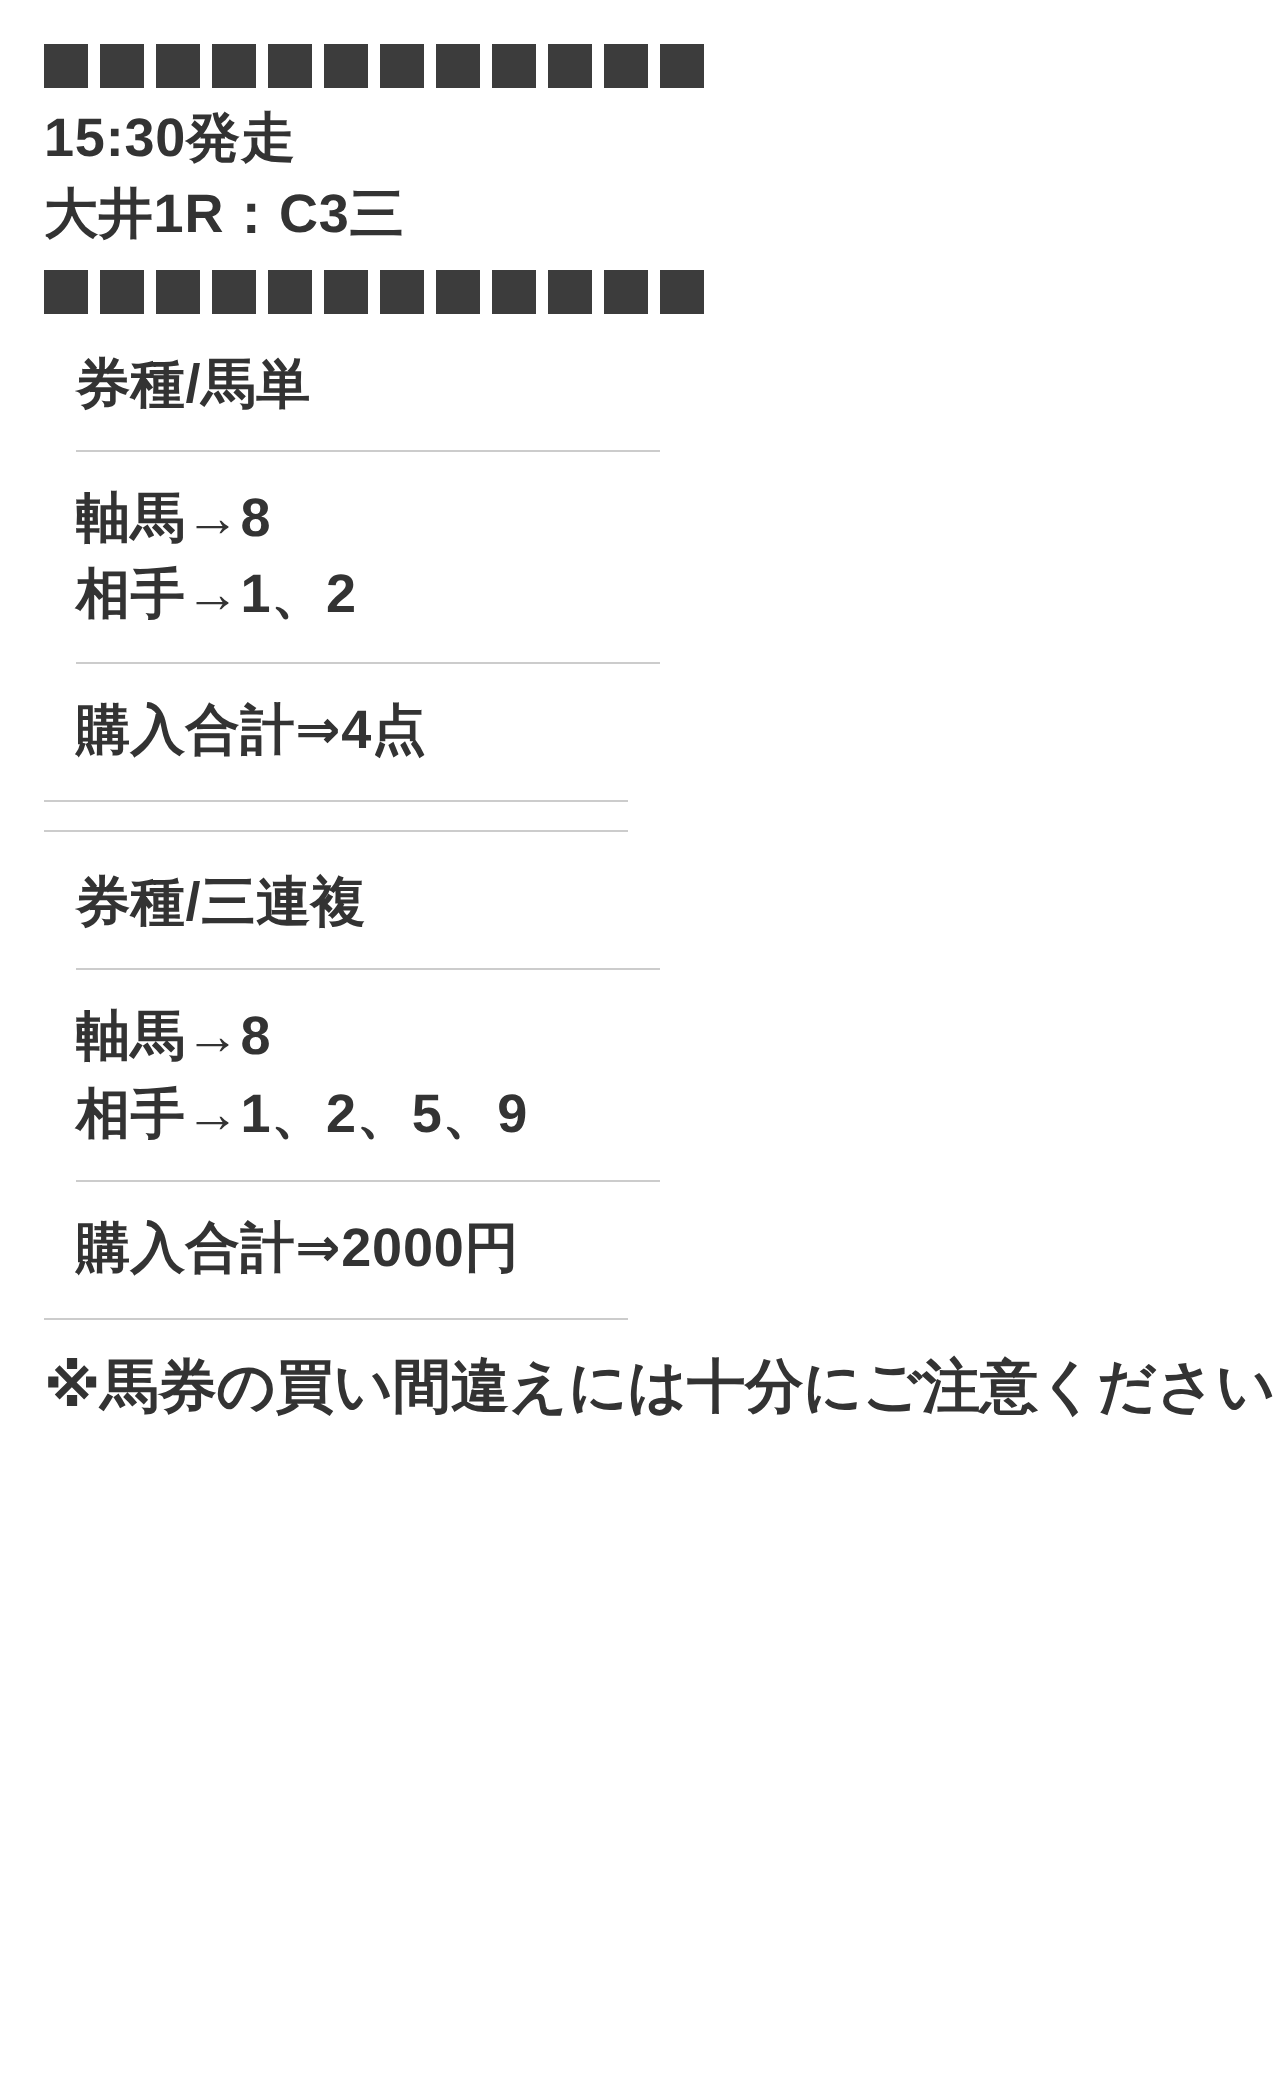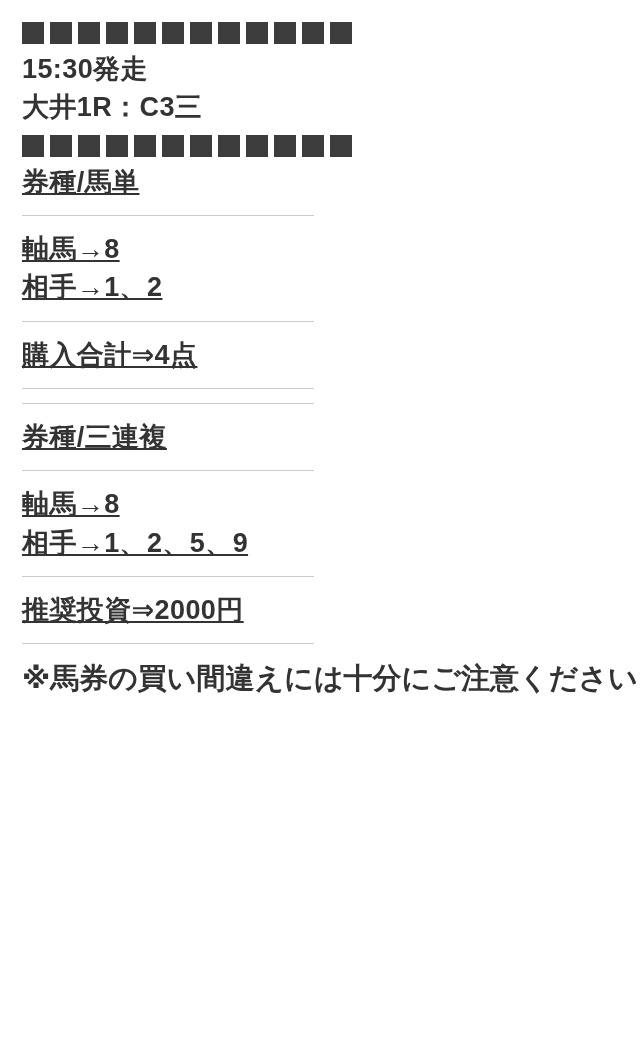--- a/index.html
+++ b/index.html
@@ -42,22 +42,21 @@
     letter-spacing: 0.4px;
     white-space: nowrap;
   }
   .hr {
     border: none;
     border-top: 1px solid #cccccc;
     margin: 14px 0 14px 0;
     width: 292px;
   }
   .block {
-    margin: 0;
-    text-decoration: underline;
+    margin: 16px;
   }
   .note {
     font-size: 29px;
     font-weight: bold;
     color: #333333;
     line-height: 1.4;
     letter-spacing: 0px;
     white-space: nowrap;
   }
 </style>
@@ -110,20 +109,20 @@
 
   <hr class="hr">
   <hr class="hr">
 
   <div class="block">
     <div class="line">券種/三連複</div>
     <hr class="hr">
     <div class="line">軸馬→8</div>
     <div class="line">相手→1、2、5、9</div>
     <hr class="hr">
-    <div class="line">推奨投資⇒2000円</div>
+    <div class="line">購入合計⇒2000円</div>
   </div>
 
   <hr class="hr">
 
   <div class="note">※馬券の買い間違えには十分にご注意ください</div>
 
 </div>
 
 </body></html>

